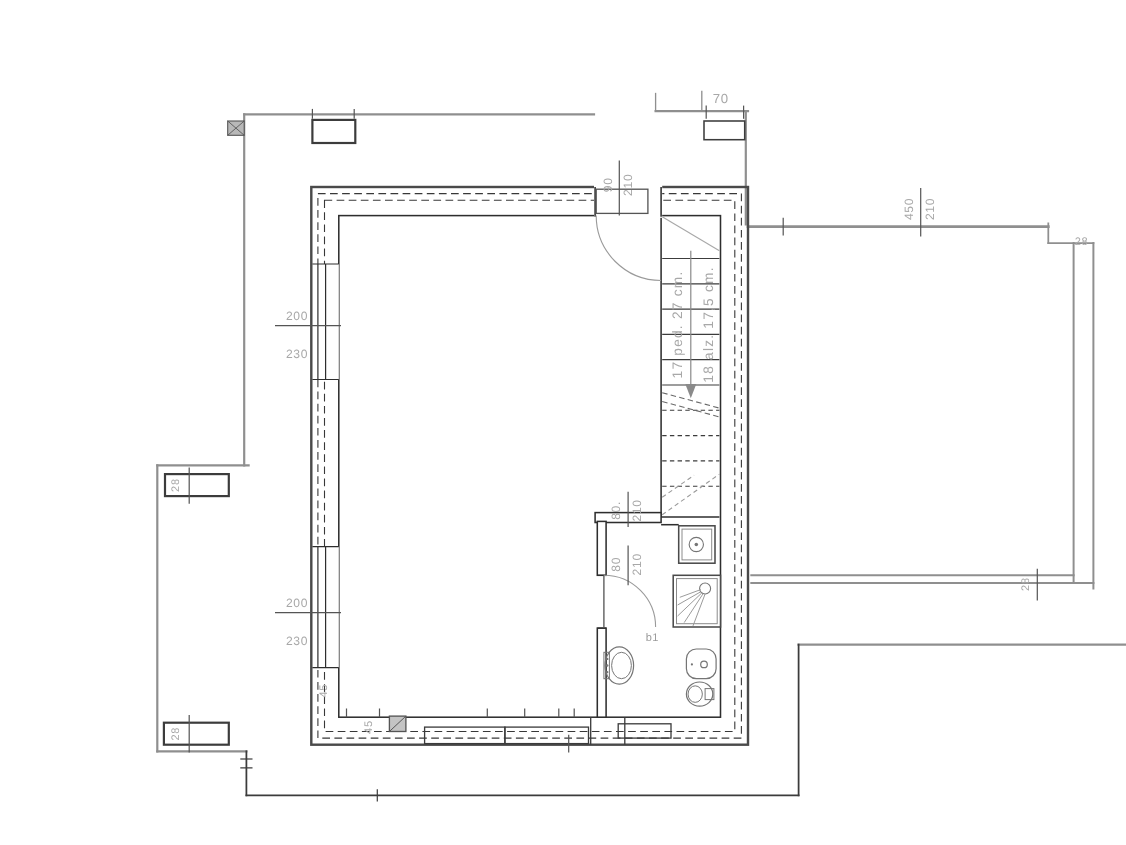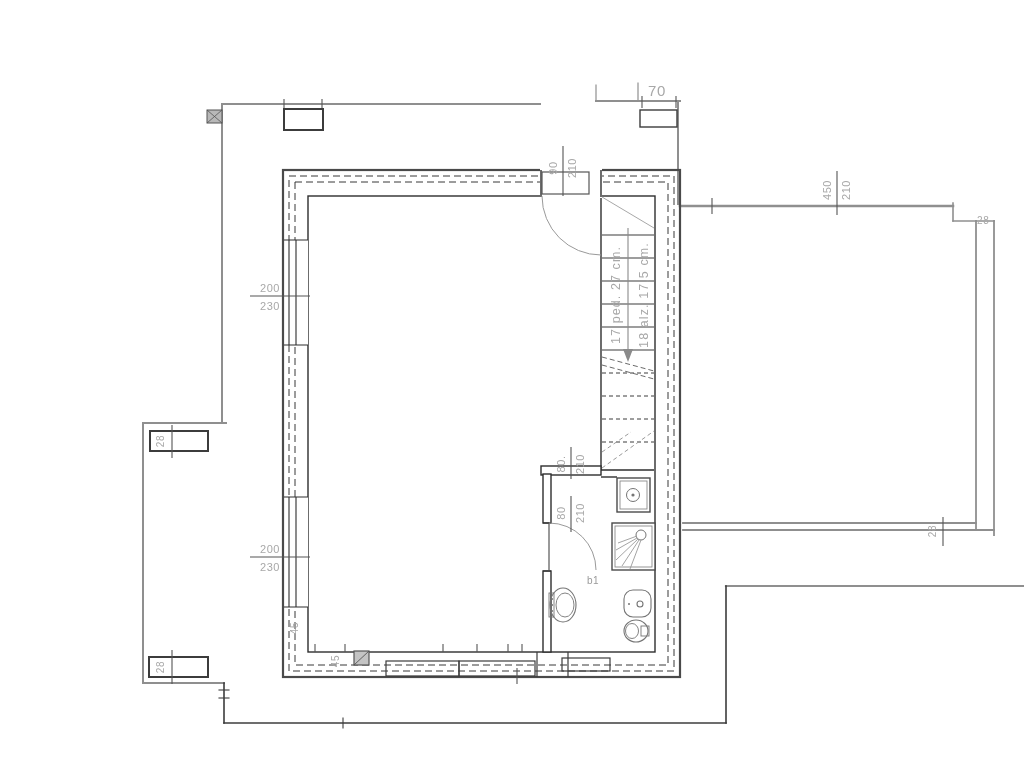--- a/index.html
+++ b/index.html
@@ -3,26 +3,26 @@
 <meta charset="utf-8">
 <style>
   * { margin:0; padding:0; box-sizing:border-box; }
   html,body { width:1024px; height:768px; background:#ffffff; overflow:hidden;
               font-family:"Liberation Sans", sans-serif; }
   #plan { position:relative; width:1024px; height:768px; background:#fff; }
   #plan svg { position:absolute; left:0; top:0; }
 
   .lbl { position:absolute; color:var(--dim-text,#a8a8a8); font-size:11px;
          line-height:11px; letter-spacing:.6px; white-space:nowrap; }
-  .frac { display:flex; flex-direction:column; align-items:center; gap:7px; }
+  .frac { display:flex; flex-direction:column; align-items:center; gap:23px; }
   .fracv { display:flex; flex-direction:column; align-items:center; gap:8px;
            transform:rotate(-90deg); }
   .rot  { transform:rotate(-90deg); }
   .small { font-size:10px; line-height:10px; }
-  .tiny  { font-size:15px; line-height:9px; }
+  .tiny  { font-size:12px; line-height:9px; }
   .note { display:flex; flex-direction:column; gap:15px; transform:rotate(-90deg);
           font-size:12.5px; line-height:13px; letter-spacing:1.1px; color:var(--dim-text,#a8a8a8); }
   .roomlbl { font-size:10px; color:#9a9a9a; letter-spacing:.5px; }
 </style>
 </head>
 <body>
 
 <div id="plan">
 
   <svg width="1024" height="768" viewBox="0 0 1024 768">

